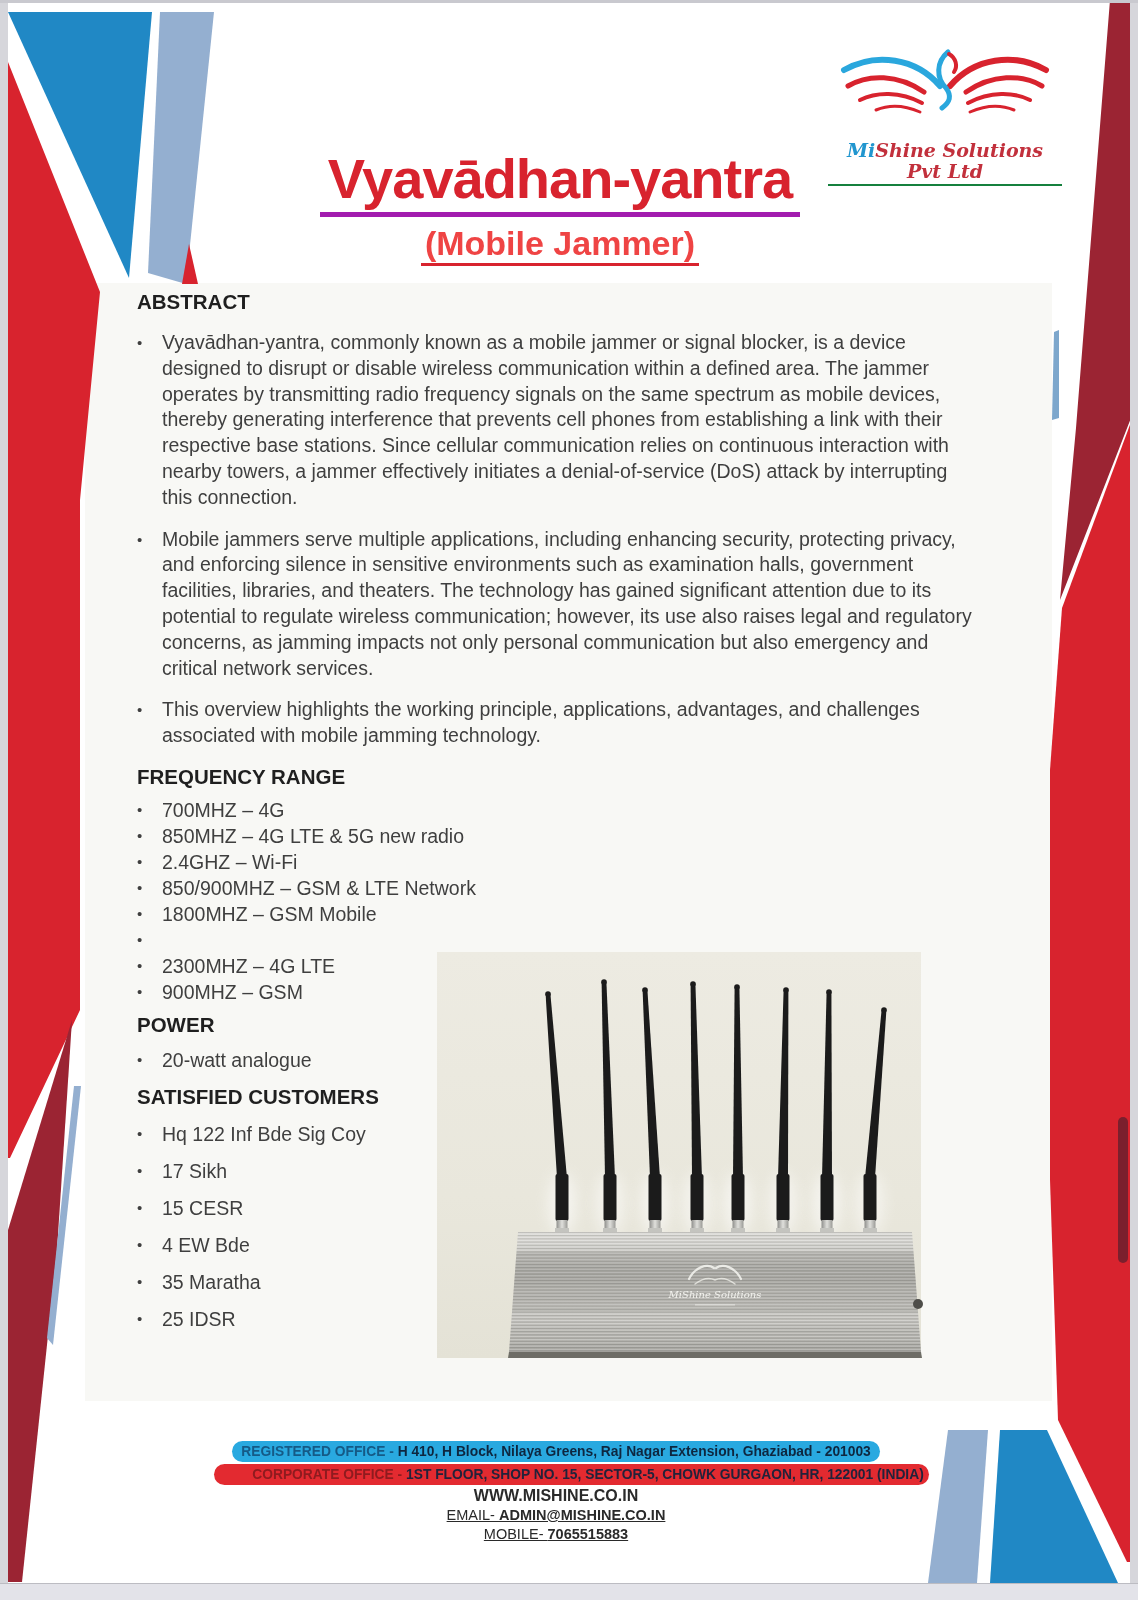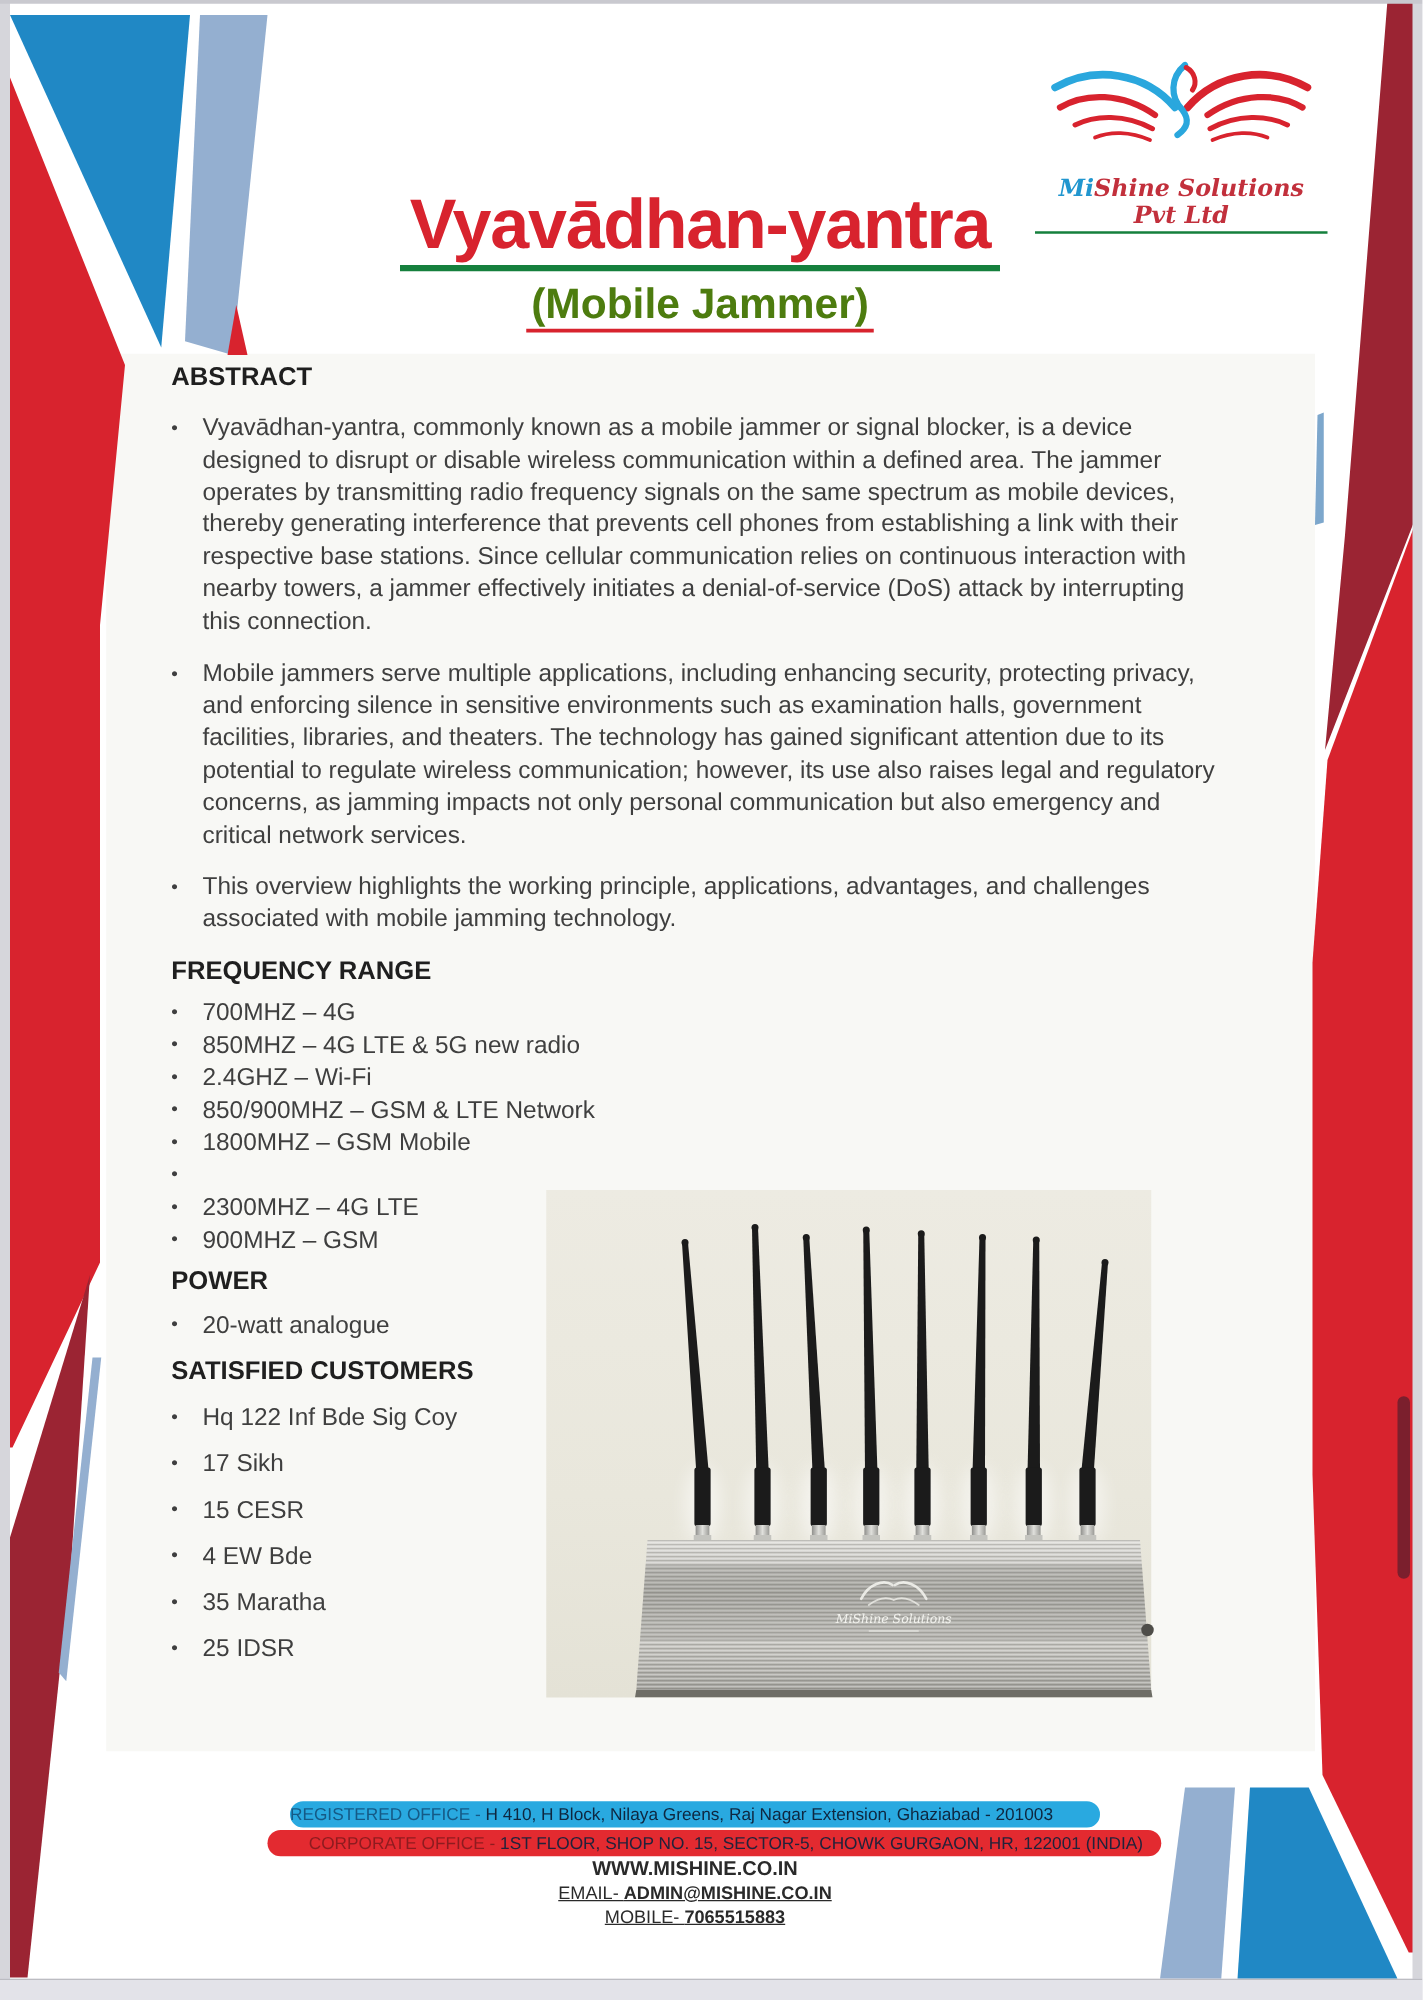--- a/index.html
+++ b/index.html
@@ -14,41 +14,41 @@
   .panel{position:absolute;left:85px;top:283px;width:967px;height:1118px;background:#f8f8f5;}
   
   .logo{position:absolute;left:828px;top:40px;width:234px;text-align:center;}
   .logo-text{font-family:"DejaVu Serif","Liberation Serif",serif;font-style:italic;font-weight:600;
              font-size:19px;border-bottom:2px solid #15803d;padding-bottom:2px;display:inline-block;line-height:1.1;}
   .logo-text .mi{color:#2196cf;}
   .logo-text .rest{color:#c2303c;}
   
   .title-wrap{position:absolute;left:180px;top:150px;width:760px;text-align:center;}
   .title{display:inline-block;color:#d8232e;font-size:56px;font-weight:700;letter-spacing:-1px;
-         border-bottom:5px solid #15803d;padding:0 8px 3px;line-height:1.05;}
-  .subtitle{display:inline-block;margin-top:9px;color:#4d7c0f;font-size:34px;font-weight:700;
+         border-bottom:5px solid #a21caf;padding:0 8px 3px;line-height:1.05;}
+  .subtitle{display:inline-block;margin-top:9px;color:#ef4444;font-size:34px;font-weight:700;
             border-bottom:3px solid #d8232e;padding:0 4px 2px;line-height:1.05;}
   
   .content{position:absolute;left:137px;top:290px;width:836px;color:#3f3f3f;}
   .content h2{font-size:20.5px;font-weight:700;color:#1f1f1f;margin:0;}
   .h-abs{margin:0 0 16px 0 !important;}
   .h-fr{margin:6px 0 8px 0 !important;}
   .h-pw{margin:8px 0 10px 0 !important;}
   .h-sc{margin:12px 0 14px 0 !important;}
   .para-item{display:flex;gap:15px;margin:0 0 16px 0;font-size:19.5px;line-height:25.8px;}
   .fr-item{display:flex;gap:15px;font-size:19.5px;line-height:26px;}
   .pw-item{margin-bottom:4px;}
   .cust-item{display:flex;gap:15px;font-size:19.5px;line-height:22px;margin:0 0 15px 0;}
   .dot{flex:0 0 10px;font-size:15px;color:#3f3f3f;}
   
   .photo{position:absolute;left:437px;top:952px;width:484px;height:406px;
          background:linear-gradient(180deg,#edebe2 0%,#e9e7dc 60%,#e4e2d6 100%);}
   
-  .pill{position:absolute;height:21px;border-radius:11px;text-align:left;line-height:21px;
-        font-size:13.8px;font-weight:400;white-space:nowrap;overflow:hidden;}
+  .pill{position:absolute;height:21px;border-radius:11px;text-align:center;line-height:21px;
+        font-size:13.8px;font-weight:700;white-space:nowrap;overflow:hidden;}
   .pill-blue{left:232px;top:1441px;width:648px;background:#29a9e0;}
   .pill-blue .lbl{color:#155a86;}
   .pill-blue .val{color:#0e2740;}
   .pill-red{left:214px;top:1464px;width:682px;background:#e32a30;padding-left:33px;}
   .pill-red .lbl{color:#8e1b1f;}
   .pill-red .val{color:#22223a;}
   .contact{position:absolute;left:0;top:1486px;width:1112px;text-align:center;color:#2a2a2a;}
   .contact .www{font-size:16px;font-weight:700;line-height:20px;}
   .contact .line{font-size:14.5px;line-height:19px;text-decoration:underline;}
   .contact b{font-weight:700;}

